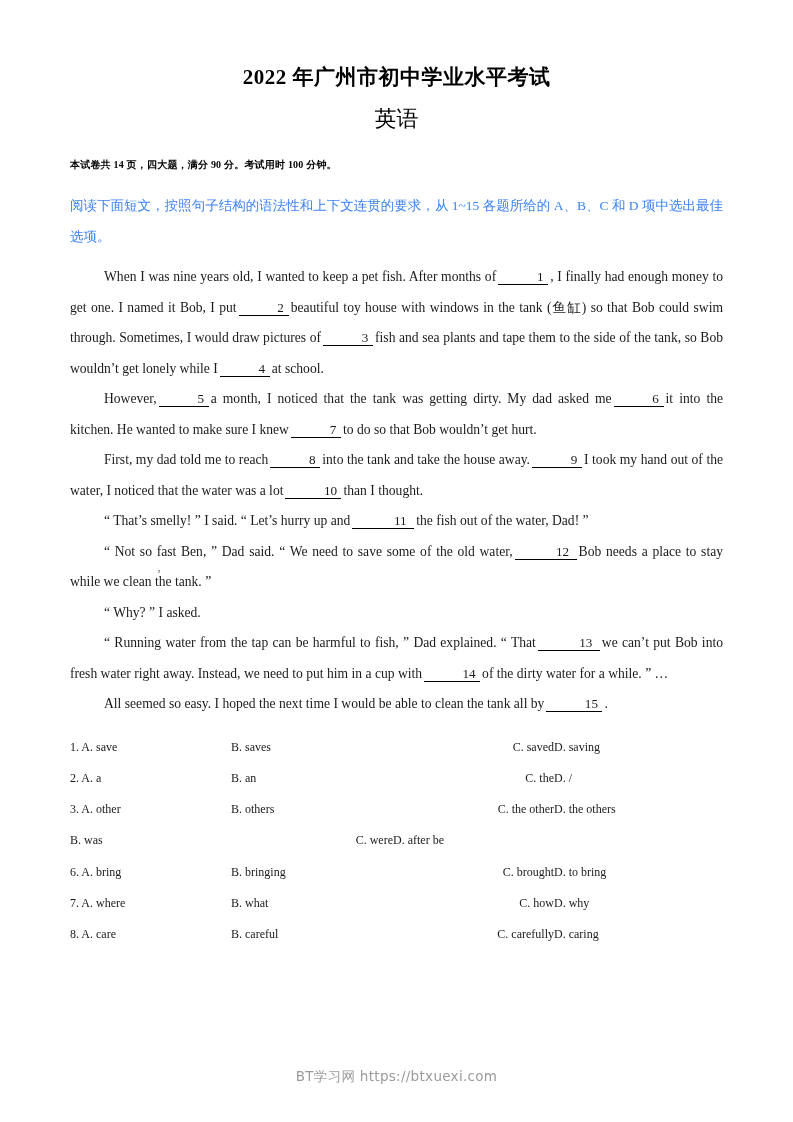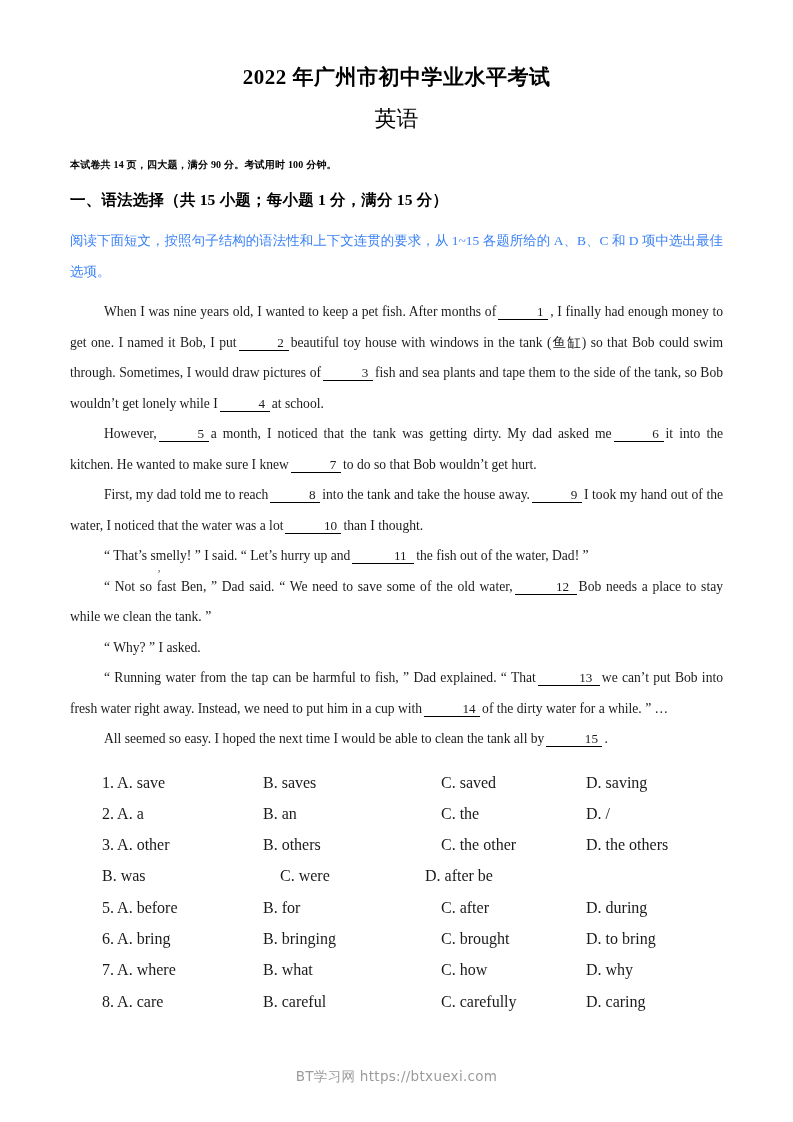--- a/index.html
+++ b/index.html
@@ -107,29 +107,28 @@
     color: #6a6a6a;
     line-height: 10px;
   }
 
   
   .options {
     padding-top: 12px;
   }
   .opt-row {
     display: flex;
-    font-size: 16px;
+    font-size: 12px;
     line-height: 31.3px;
     color: #1a1a1a;
     white-space: nowrap;
-    margin-left: 32px;
   }
   .opt-cell-a { width: 161px; flex: 0 0 161px; }
   .opt-cell-b { width: 178px; flex: 0 0 178px; }
-  .opt-cell-c { width: 145px; flex: 0 0 145px; }
+  .opt-cell-c { width: 145px; flex: 0 0 145px; text-align: right; }
   .opt-cell-d { flex: 1 1 auto; }
 
   
   .footer-watermark {
     position: absolute;
     left: 0;
     right: 0;
     top: 1068px;
     text-align: center;
     font-family: "DejaVu Sans", "Liberation Sans", sans-serif;
@@ -141,21 +140,20 @@
 </head>
 <body>
 
 <div class="page">
 
   <h1 class="title-main">2022 年广州市初中学业水平考试</h1>
   <h2 class="title-sub">英语</h2>
 
   <p class="notice">本试卷共 14 页，四大题，满分 90 分。考试用时 100 分钟。</p>
 
-  <p class="section-heading">一、语法选择（共 15 小题；每小题 1 分，满分 15 分）</p>
 
   <p class="directions">阅读下面短文，按照句子结构的语法性和上下文连贯的要求，从 1~15 各题所给的 A、B、C 和 D 项中选出最佳选项。</p>
 
   <div class="passage">
 
     <p class="indent"><span>When I was nine years old, I wanted to keep a pet fish. After months of</span><span class="blank w1">1</span><span>, I finally had enough money to get one. I named it Bob, I put</span><span class="blank w1">2</span><span>beautiful toy house with windows in the tank (鱼缸) so that Bob could swim through. Sometimes, I would draw pictures of</span><span class="blank w1">3</span><span>fish and sea plants and tape them to the side of the tank, so Bob wouldn’t get lonely while I</span><span class="blank w1">4</span><span>at school.</span></p>
 
     <p class="indent"><span>However,</span><span class="blank w1">5</span><span>a month, I noticed that the tank was getting dirty. My dad asked me</span><span class="blank w1">6</span><span>it into the kitchen. He wanted to make sure I knew</span><span class="blank w1">7</span><span>to do so that Bob wouldn’t get hurt.</span></p>
 
     <p class="indent"><span>First, my dad told me to reach</span><span class="blank w1">8</span><span>into the tank and take the house away.</span><span class="blank w1">9</span><span>I took my hand out of the water, I noticed that the water was a lot</span><span class="blank w2">10</span><span>than I thought.</span></p>
@@ -196,26 +194,20 @@
       <span class="opt-cell-c">C. the other</span>
       <span class="opt-cell-d">D. the others</span>
     </div>
 
     <div class="opt-row">
       <span class="opt-cell-b">B. was</span>
       <span class="opt-cell-c">C. were</span>
       <span class="opt-cell-d">D. after be</span>
     </div>
 
-    <div class="opt-row">
-      <span class="opt-cell-a">5. A. before</span>
-      <span class="opt-cell-b">B. for</span>
-      <span class="opt-cell-c">C. after</span>
-      <span class="opt-cell-d">D. during</span>
-    </div>
 
     <div class="opt-row">
       <span class="opt-cell-a">6. A. bring</span>
       <span class="opt-cell-b">B. bringing</span>
       <span class="opt-cell-c">C. brought</span>
       <span class="opt-cell-d">D. to bring</span>
     </div>
 
     <div class="opt-row">
       <span class="opt-cell-a">7. A. where</span>

